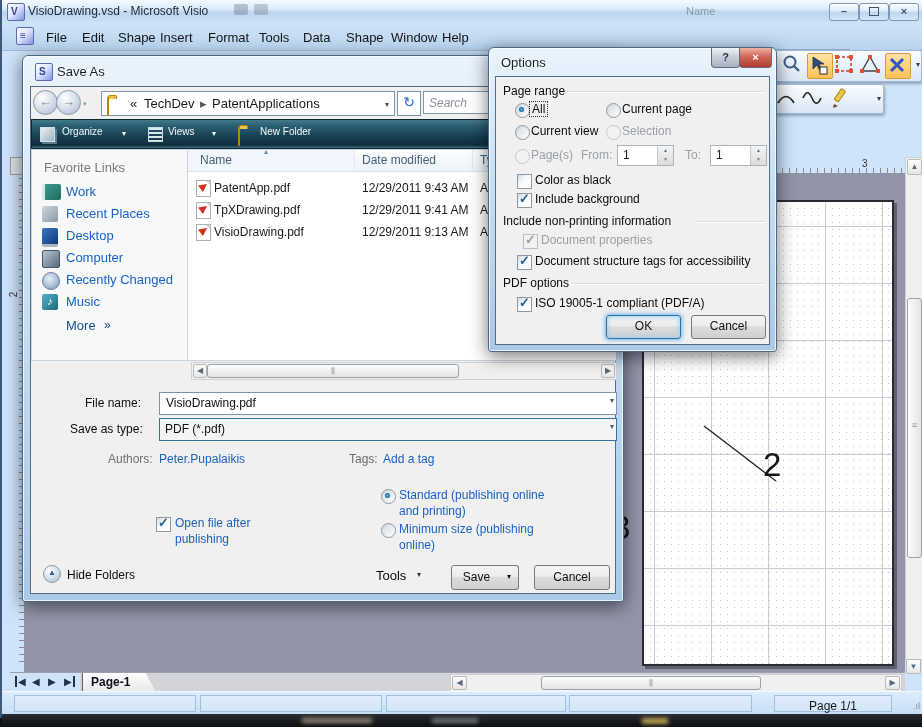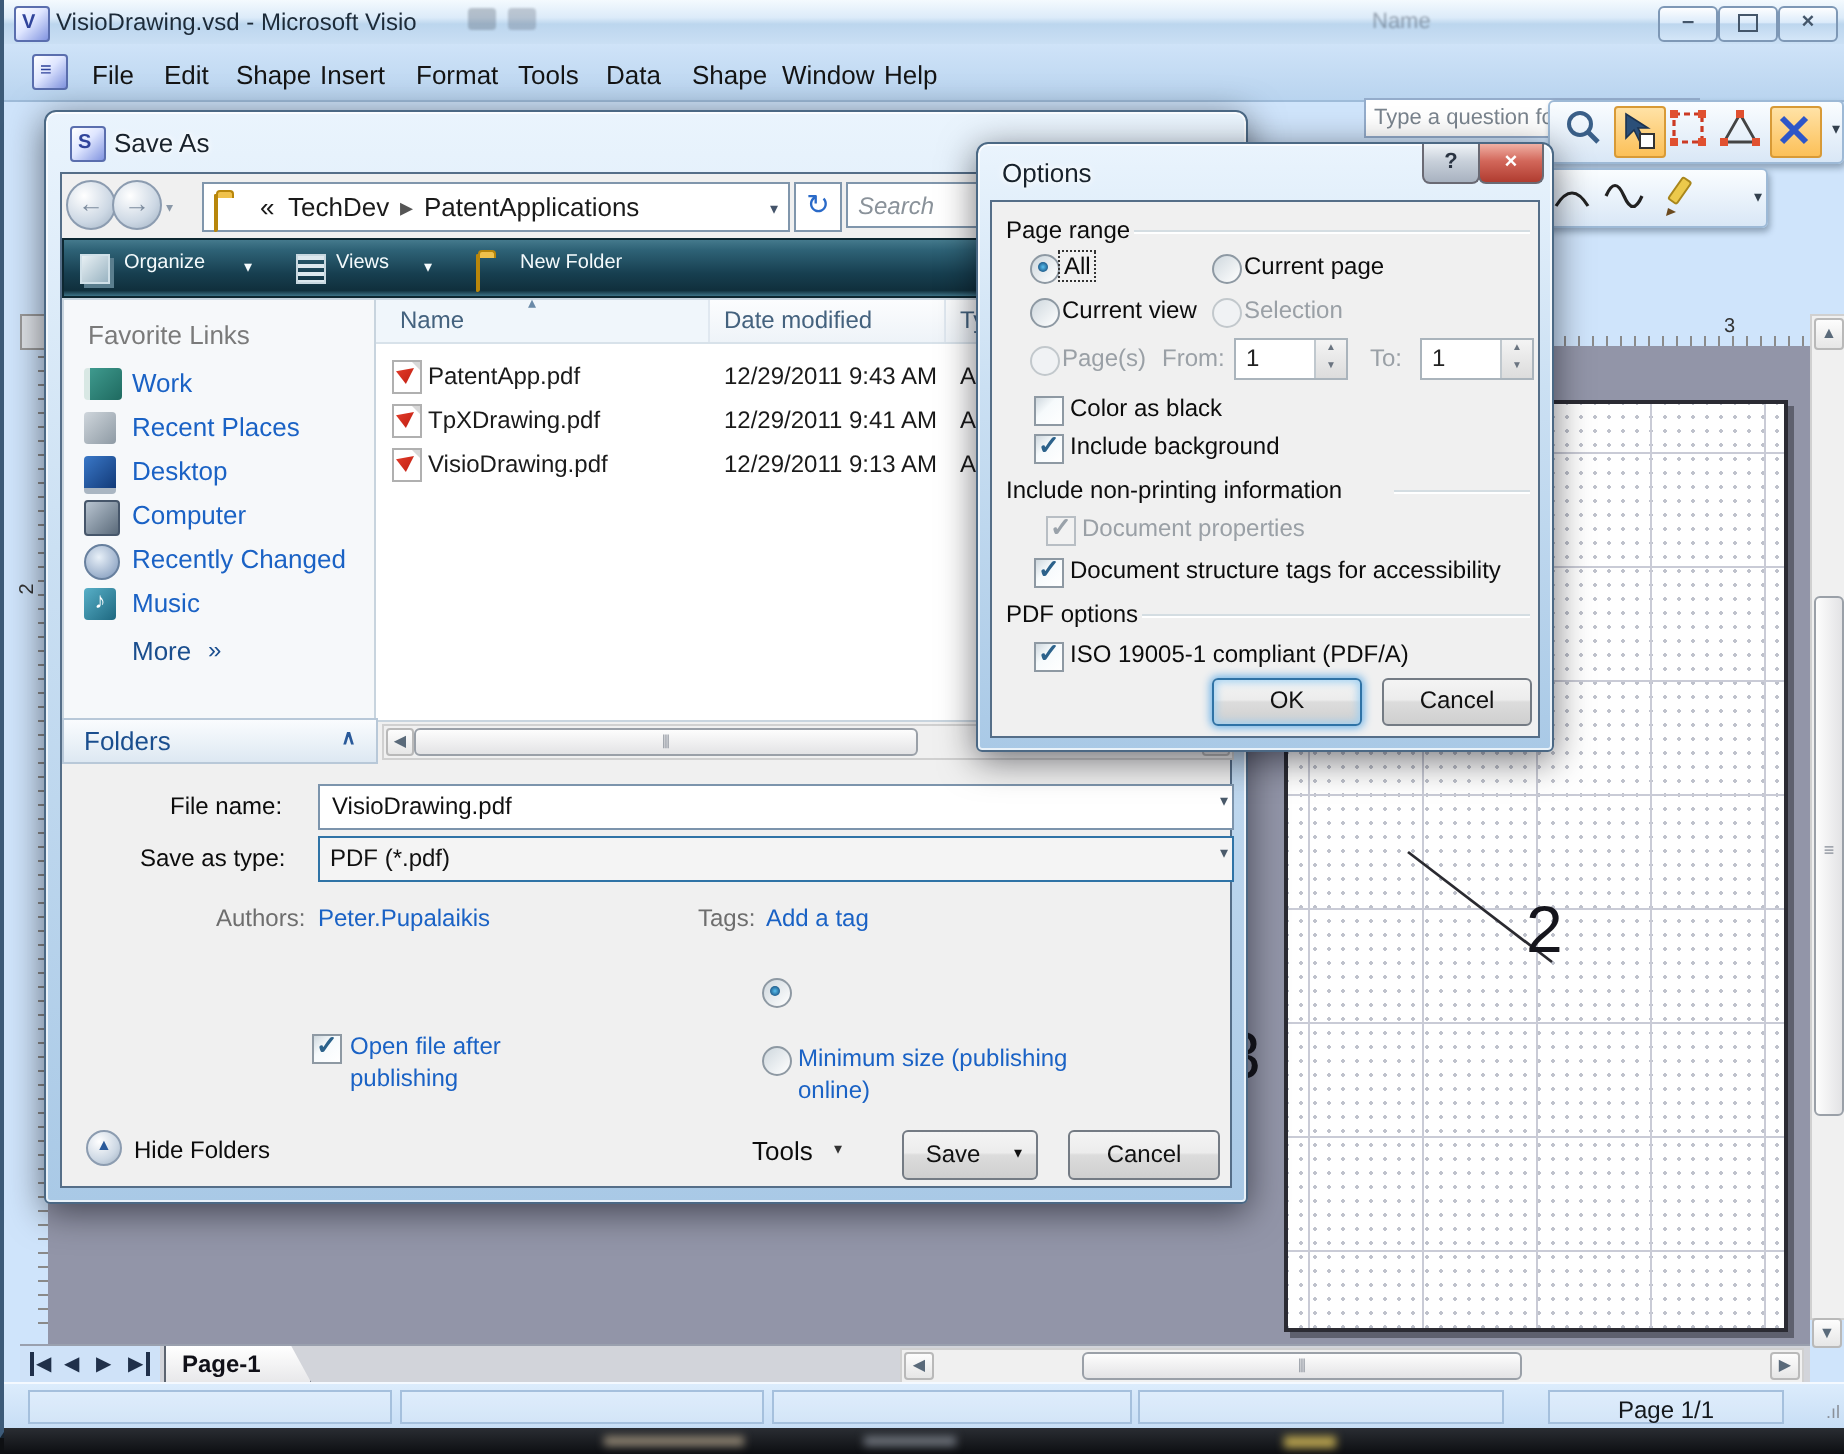--- a/index.html
+++ b/index.html
@@ -347,24 +347,20 @@
       <span class="cell abs txt" style="left:292px;top:3px;">Ad</span>
     </div>
     <div class="abs" style="left:0;top:72px;right:0;height:22px;">
       <span class="pdfico" style="left:8px;top:2px;"></span>
       <span class="cell abs txt" style="left:26px;top:3px;">VisioDrawing.pdf</span>
       <span class="cell abs txt" style="left:174px;top:3px;">12/29/2011 9:13 AM</span>
       <span class="cell abs txt" style="left:292px;top:3px;">Ad</span>
     </div>
   </div>
 
-  <div class="abs" style="left:8px;top:303px;width:156px;height:21px;background:linear-gradient(180deg,#fafcfe,#dde8f2);border:1px solid #b8c8d8;">
-    <span class="abs txt" style="left:10px;top:3px;font-size:13px;color:#1a4e8e;">Folders</span>
-    <span class="abs" style="right:10px;top:3px;font-size:10px;color:#2a5a9a;font-weight:bold;">∧</span>
-  </div>
   <div class="abs sb-track" style="left:168px;top:306px;width:424px;height:16px;">
     <span class="abs sb-btn" style="left:1px;top:1px;width:12px;height:12px;line-height:12px;">◀</span>
     <div class="abs sb-thumb-h" style="left:15px;top:1px;width:250px;height:12px;">
       <div class="grip" style="margin-top:2px;">⦀</div>
     </div>
     <span class="abs sb-btn" style="right:1px;top:1px;width:12px;height:12px;line-height:12px;">▶</span>
   </div>
 
   <span class="abs lbl txt" style="left:62px;top:340px;">File name:</span>
   <div class="abs combo" style="left:136px;top:336px;width:456px;height:21px;">
@@ -377,33 +373,34 @@
     <span class="arrow">▾</span>
   </div>
   <span class="abs graytext txt" style="left:85px;top:396px;">Authors:</span>
   <span class="abs linktext txt" style="left:136px;top:396px;">Peter.Pupalaikis</span>
   <span class="abs graytext txt" style="left:326px;top:396px;">Tags:</span>
   <span class="abs linktext txt" style="left:360px;top:396px;">Add a tag</span>
 
   <span class="cb checked" style="left:133px;top:461px;"></span>
   <span class="abs linktext" style="left:152px;top:459px;width:122px;white-space:normal;line-height:16px;">Open file after publishing</span>
   <span class="rb on" style="left:358px;top:433px;"></span>
+  <span class="abs linktext" style="left:376px;top:431px;width:150px;white-space:normal;line-height:16px;">Standard (publishing online and printing)</span>
   <span class="rb" style="left:358px;top:467px;"></span>
   <span class="abs linktext" style="left:376px;top:465px;width:150px;white-space:normal;line-height:16px;">Minimum size (publishing online)</span>
 
   <span class="abs navcircle" style="left:20px;top:509px;width:16px;height:16px;line-height:14px;font-size:8px;color:#2a5a9a;">▲</span>
   <span class="abs lbl txt" style="left:44px;top:512px;">Hide Folders</span>
   <span class="abs lbl txt" style="left:353px;top:512px;font-size:13px;">Tools</span>
   <span class="abs" style="left:394px;top:514px;font-size:8px;color:#333;">▾</span>
   <div class="abs vbtn" style="left:428px;top:509px;width:49px;height:23px;line-height:22px;border-radius:3px 0 0 3px;">Save</div>
   <div class="abs vbtn" style="left:477px;top:509px;width:18px;height:23px;line-height:22px;border-radius:0 3px 3px 0;border-left:none;font-size:8px;">▾</div>
   <div class="abs vbtn" style="left:511px;top:509px;width:74px;height:23px;line-height:22px;">Cancel</div>
 </div>
 
-<div class="abs glass" style="left:488px;top:47px;width:287px;height:303px;z-index:20;margin-top:24px;">
+<div class="abs glass" style="left:488px;top:47px;width:287px;height:303px;z-index:20;">
   <span class="abs glass-title txt" style="left:12px;top:7px;">Options</span>
   <span class="abs titlebtn" style="left:222px;width:27px;">?</span>
   <span class="abs titlebtn close" style="left:250px;width:31px;">×</span>
   <div class="dlg-inner" style="left:6px;top:28px;right:6px;bottom:6px;"></div>
 
   <span class="abs lbl txt" style="left:14px;top:36px;">Page range</span>
   <div class="abs group-line" style="left:78px;top:43px;width:198px;"></div>
 
   <span class="rb on" style="left:26px;top:55px;"></span>
   <span class="abs lbl txt focusdotted" style="left:41px;top:54px;padding:0 2px;">All</span>

